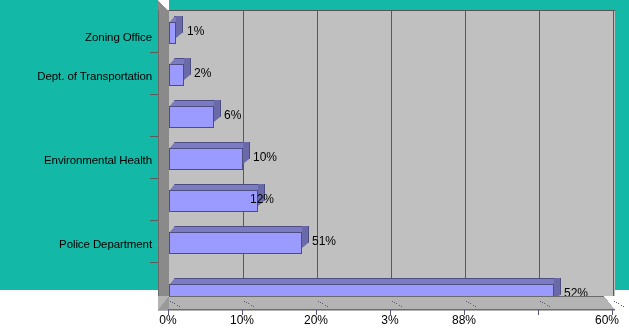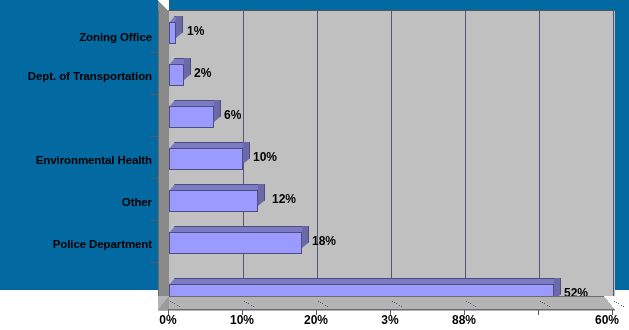--- a/index.html
+++ b/index.html
@@ -11,22 +11,21 @@
     width: 629px;
     height: 330px;
     font-family: "Liberation Sans", sans-serif;
     overflow: hidden;
   }
 
   #chart-root {
     position: relative;
     width: 629px;
     height: 290px;
-    background: #0369a1;
-    font-weight: bold;
+    background: #14b8a6;
   }
 
   
   #cat-labels {
     position: absolute;
     left: 0;
     top: 0;
     width: 158px;
     height: 296px;
   }
@@ -242,21 +241,20 @@
   <div class="y-tick" style="top:94px;"></div>
   <div class="y-tick" style="top:136px;"></div>
   <div class="y-tick" style="top:178px;"></div>
   <div class="y-tick" style="top:220px;"></div>
   <div class="y-tick" style="top:262px;"></div>
 
   <div id="cat-labels">
     <div class="cat-label" style="top:31px;">Zoning Office</div>
     <div class="cat-label" style="top:70px;">Dept. of Transportation</div>
     <div class="cat-label" style="top:154px;padding-left:8px;">Environmental Health</div>
-    <div class="cat-label" style="top:196px;">Other</div>
     <div class="cat-label" style="top:238px;">Police Department</div>
   </div>
 
   <div id="side-wall-top"></div>
   <div id="side-wall"></div>
   <div id="plot-wall"></div>
 
   <div class="gridline" style="left:243px;"></div>
   <div class="gridline" style="left:317px;"></div>
   <div class="gridline" style="left:391px;"></div>
@@ -309,32 +307,32 @@
   </div>
 
   <div class="bar-group" style="left:169px; top:184px; width:96px;">
     <div class="bar-top" style="width:96px;">
         <div class="bar-top-inner"></div>
       </div>
     <div class="bar-front" style="width:89px;"></div>
     <div class="bar-side" style="left:89px;">
         <div class="bar-side-inner"></div>
       </div>
-    <div class="bar-value" style="left:103px;">12%</div>
+    <div class="bar-value" style="left:81px;">12%</div>
   </div>
 
   <div class="bar-group" style="left:169px; top:226px; width:140px;">
     <div class="bar-top" style="width:140px;">
         <div class="bar-top-inner"></div>
       </div>
     <div class="bar-front" style="width:133px;"></div>
     <div class="bar-side" style="left:133px;">
         <div class="bar-side-inner"></div>
       </div>
-    <div class="bar-value" style="left:143px;">18%</div>
+    <div class="bar-value" style="left:143px;">51%</div>
   </div>
 
   <div class="bar-group" style="left:169px; top:278px; width:392px;">
     <div class="bar-top" style="width:392px;">
         <div class="bar-top-inner"></div>
       </div>
     <div class="bar-front" style="width:385px;"></div>
     <div class="bar-side" style="left:385px;">
         <div class="bar-side-inner"></div>
       </div>

